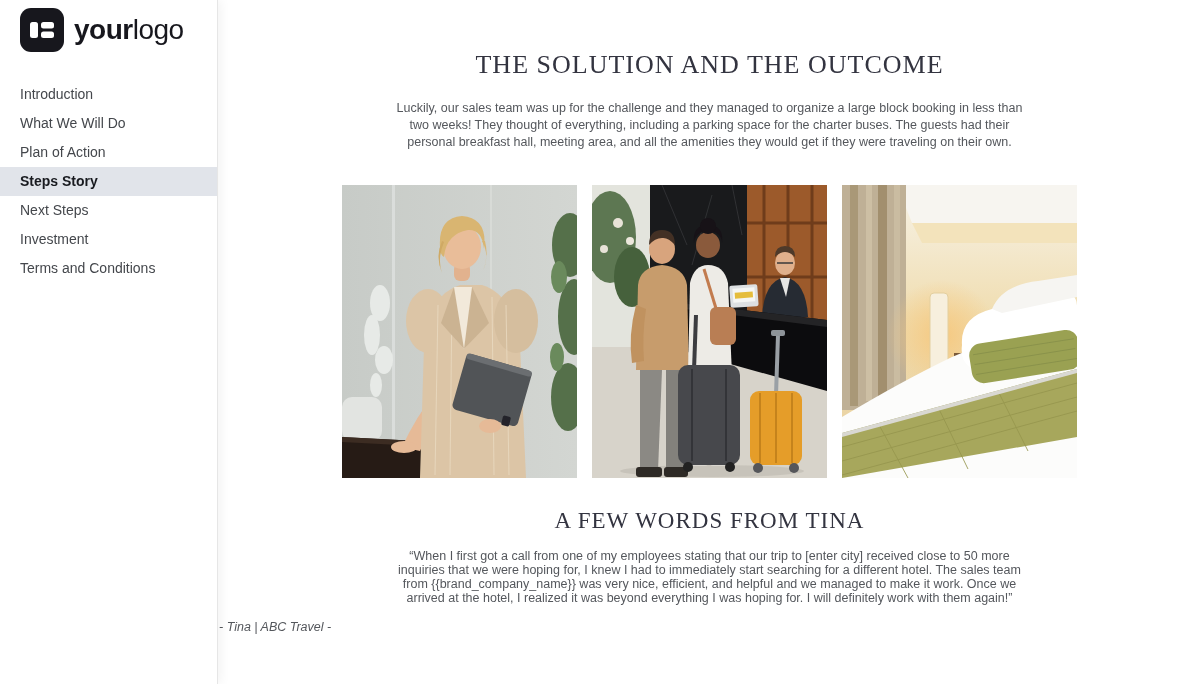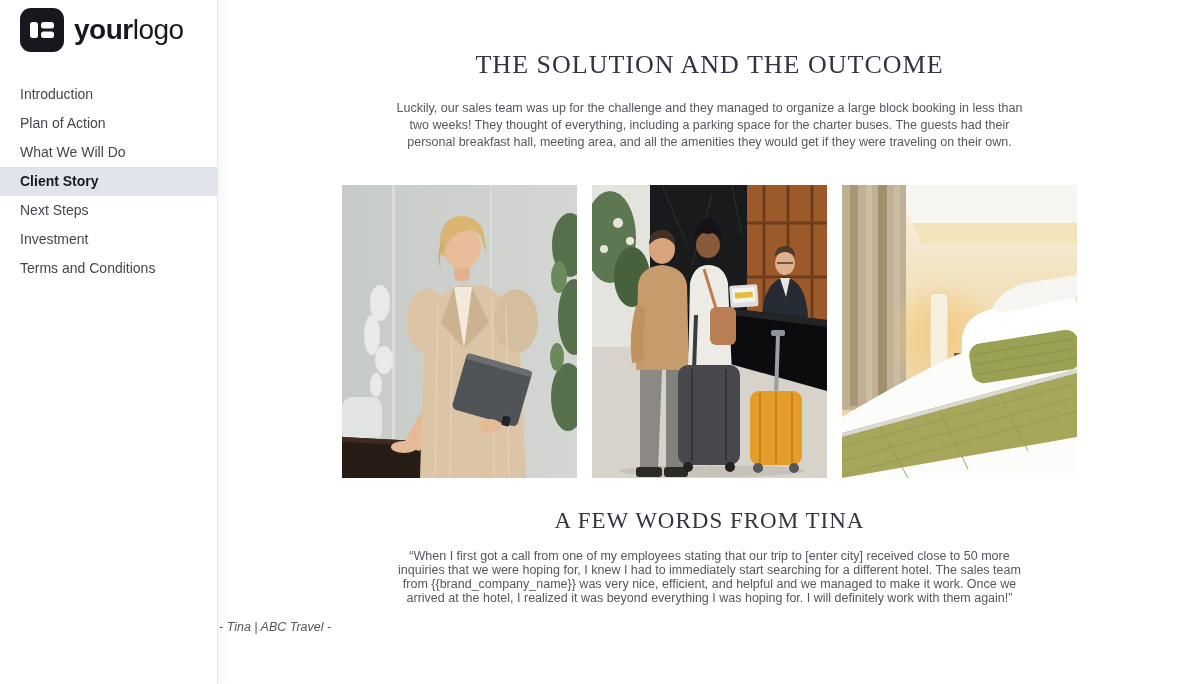--- a/index.html
+++ b/index.html
@@ -65,23 +65,23 @@
       <svg width="26" height="20" viewBox="0 0 26 20" aria-hidden="true">
         <rect x="1" y="2" width="8" height="16" rx="2.5" fill="#ffffff"></rect>
         <rect x="12" y="2" width="13" height="6.5" rx="2.5" fill="#ffffff"></rect>
         <rect x="12" y="11.5" width="13" height="6.5" rx="2.5" fill="#ffffff"></rect>
       </svg>
     </span>
     <span class="logo-text"><span class="bold">your</span><span class="light">logo</span></span>
   </div>
   <nav class="nav">
     <div class="nav-item">Introduction</div>
+    <div class="nav-item">What We Will Do</div>
     <div class="nav-item">Plan of Action</div>
-    <div class="nav-item">What We Will Do</div>
-    <div class="nav-item active">Client Story</div>
+    <div class="nav-item active">Steps Story</div>
     <div class="nav-item">Next Steps</div>
     <div class="nav-item">Investment</div>
     <div class="nav-item">Terms and Conditions</div>
   </nav>
 </aside>
 
 <main class="main">
   <h1 class="section-title h1">THE SOLUTION AND THE OUTCOME</h1>
   <p class="intro">Luckily, our sales team was up for the challenge and they managed to organize a large block booking in less than two weeks! They thought of everything, including a parking space for the charter buses. The guests had their personal breakfast hall, meeting area, and all the amenities they would get if they were traveling on their own.</p>
 

